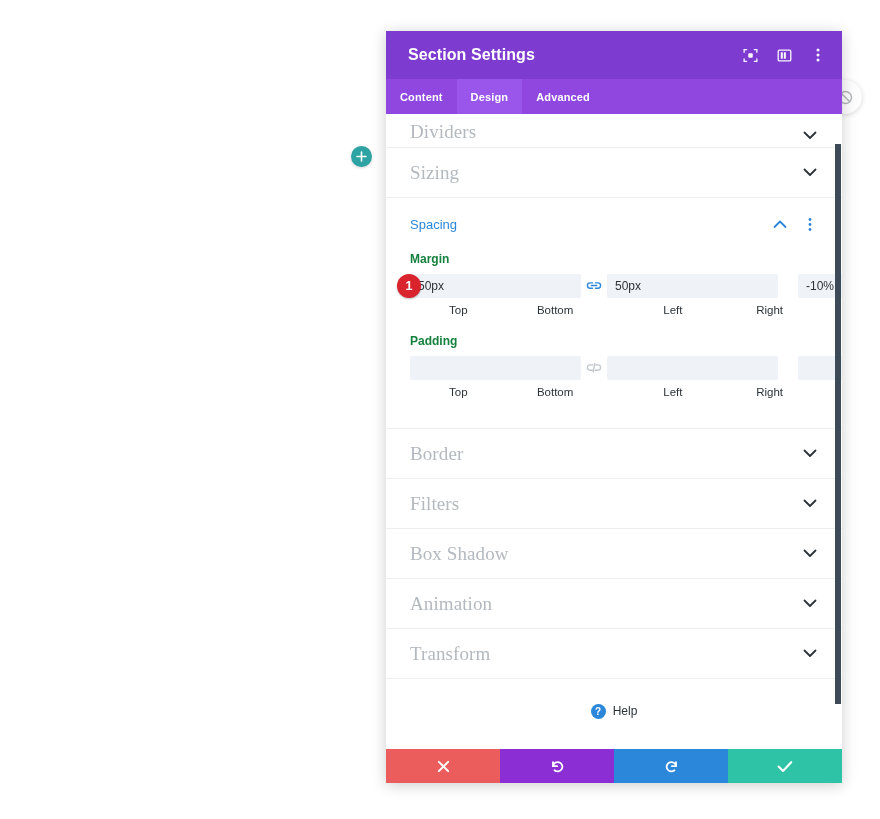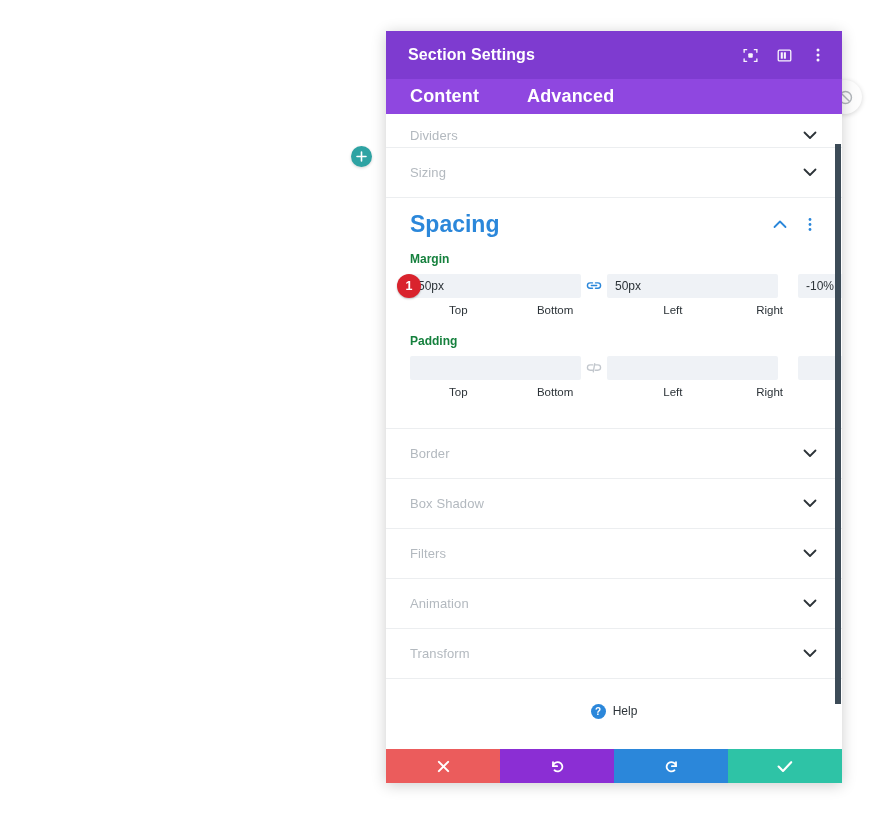--- a/index.html
+++ b/index.html
@@ -62,22 +62,22 @@
   .hdr-icon svg { display:block; }
 
   
   .tabs {
     background: #8f47e0;
     height: 35px; flex: 0 0 35px;
     display: flex; align-items: stretch;
   }
   .tab {
     display: flex; align-items: center; justify-content: center;
-    padding: 0 24px;
-    color: #fff; font-size: 18px; font-weight: 700;
+    padding: 0 14px;
+    color: #fff; font-size: 11px; font-weight: 700;
     cursor: pointer; letter-spacing: .15px;
   }
   .tab.active { background: #9a56ea; }
 
   
   .modal-body {
     flex: 1 1 auto; position: relative;
     background: #fff; overflow: hidden;
   }
   .scroll-track {
@@ -93,33 +93,34 @@
   .section-row {
     height: 50px;
     display: flex; align-items: center;
     padding: 0 24px 0 24px;
     border-bottom: 1px solid #eceef0;
     cursor: pointer;
   }
   .section-row.clipped { height: 34px; align-items: flex-end; padding-bottom: 4px; }
   .section-title {
     flex: 1;
-    font-size: 13px; color: #b3b9bf; font-weight: 400;
+    font-size: 19px; color: #b3b9bf; font-weight: 400;
     letter-spacing: .1px;
+    font-family: Liberation Serif, serif;
   }
   .chev { width: 16px; height: 16px; display:flex; align-items:center; justify-content:center; }
   .chev svg { display:block; }
 
   
   .section-open { border-bottom: 1px solid #eceef0; padding: 0 24px 24px 24px; }
   .section-open-head {
     height: 52px; display: flex; align-items: center;
   }
   .section-open-title {
-    flex: 1; font-size: 23px; color: #2b87da; font-weight: 700;
+    flex: 1; font-size: 13px; color: #2b87da; font-weight: 400;
   }
   .open-icons { display:flex; align-items:center; gap: 14px; }
   .open-icons .chev svg path, .open-icons .chev svg polyline { stroke: #2b87da; }
 
   .field-label {
     font-size: 12px; color: #15803d; font-weight: 700;
     margin-bottom: 8px; margin-top: 2px;
   }
   .spacing-group { margin-bottom: 6px; }
 
@@ -230,20 +231,21 @@
             <circle cx="2" cy="3" r="1.5" fill="#ffffff"></circle>
             <circle cx="2" cy="8" r="1.5" fill="#ffffff"></circle>
             <circle cx="2" cy="13" r="1.5" fill="#ffffff"></circle>
           </svg>
         </div>
       </div>
     </div>
 
     <div class="tabs">
       <div class="tab">Content</div>
+      <div class="tab active">Design</div>
       <div class="tab">Advanced</div>
     </div>
 
     <div class="modal-body">
 
       <div class="section-row clipped">
         <div class="section-title">Dividers</div>
         <div class="chev">
           <svg width="14" height="9" viewBox="0 0 14 9">
               <polyline points="1.5,1.5 7,7 12.5,1.5" fill="none" stroke="#2c3338" stroke-width="1.8" stroke-linecap="round" stroke-linejoin="round"></polyline>
@@ -349,29 +351,29 @@
 
       <div class="section-row">
         <div class="section-title">Border</div>
         <div class="chev">
           <svg width="14" height="9" viewBox="0 0 14 9">
               <polyline points="1.5,1.5 7,7 12.5,1.5" fill="none" stroke="#2c3338" stroke-width="1.8" stroke-linecap="round" stroke-linejoin="round"></polyline>
             </svg>
         </div>
       </div>
       <div class="section-row">
+        <div class="section-title">Filters</div>
+        <div class="chev">
+          <svg width="14" height="9" viewBox="0 0 14 9">
+              <polyline points="1.5,1.5 7,7 12.5,1.5" fill="none" stroke="#2c3338" stroke-width="1.8" stroke-linecap="round" stroke-linejoin="round"></polyline>
+            </svg>
+        </div>
+      </div>
+      <div class="section-row">
         <div class="section-title">Box Shadow</div>
-        <div class="chev">
-          <svg width="14" height="9" viewBox="0 0 14 9">
-              <polyline points="1.5,1.5 7,7 12.5,1.5" fill="none" stroke="#2c3338" stroke-width="1.8" stroke-linecap="round" stroke-linejoin="round"></polyline>
-            </svg>
-        </div>
-      </div>
-      <div class="section-row">
-        <div class="section-title">Filters</div>
         <div class="chev">
           <svg width="14" height="9" viewBox="0 0 14 9">
               <polyline points="1.5,1.5 7,7 12.5,1.5" fill="none" stroke="#2c3338" stroke-width="1.8" stroke-linecap="round" stroke-linejoin="round"></polyline>
             </svg>
         </div>
       </div>
       <div class="section-row">
         <div class="section-title">Animation</div>
         <div class="chev">
           <svg width="14" height="9" viewBox="0 0 14 9">

